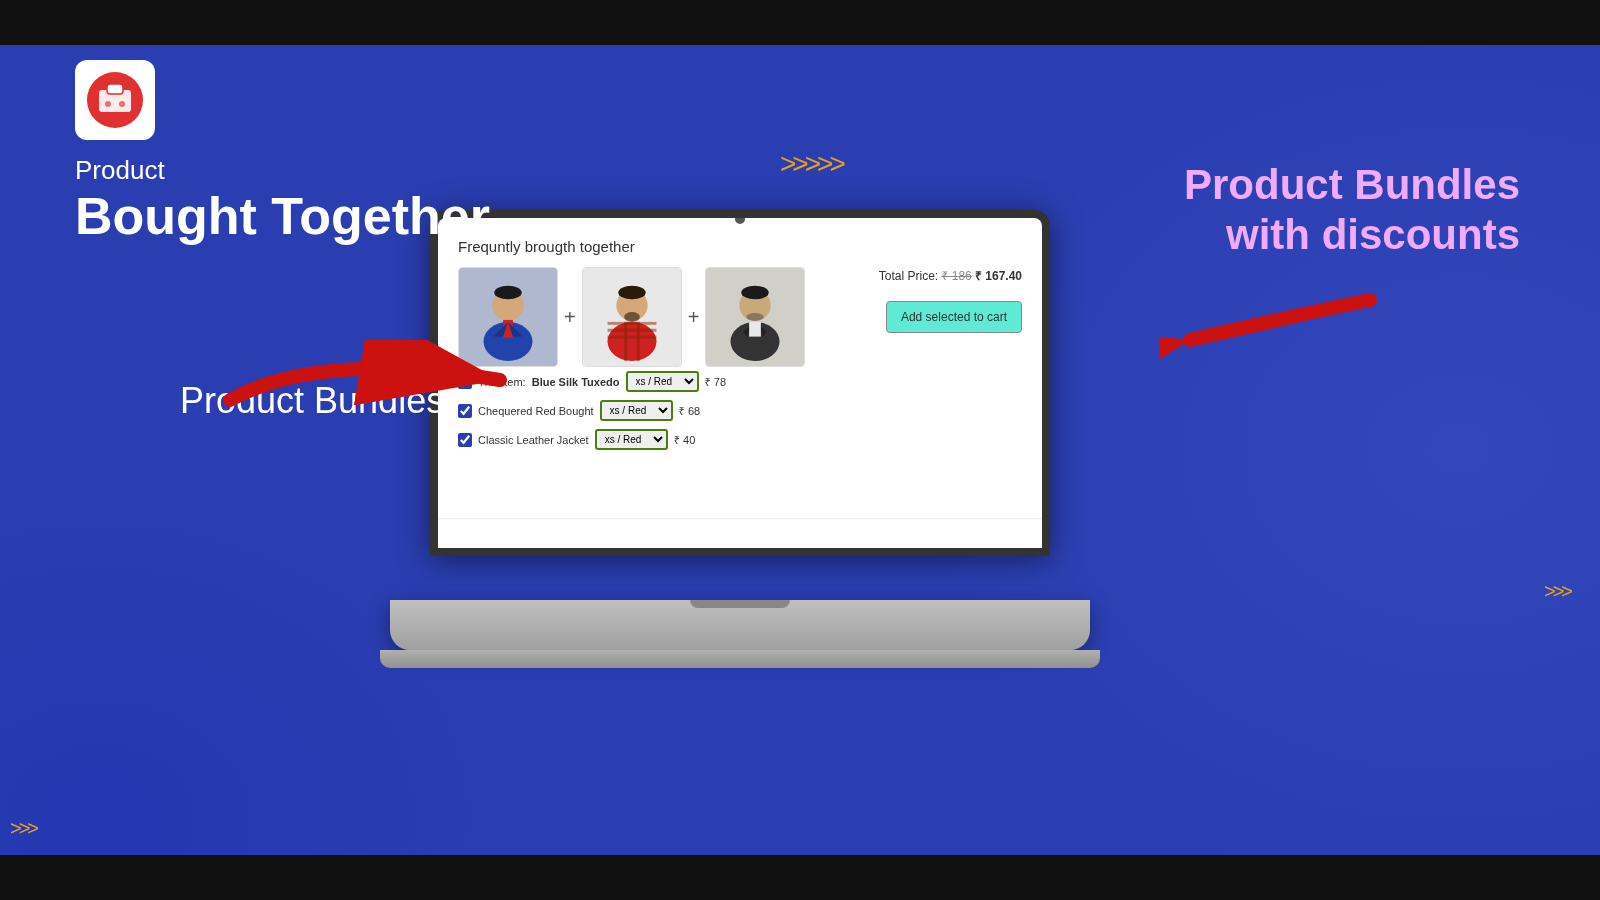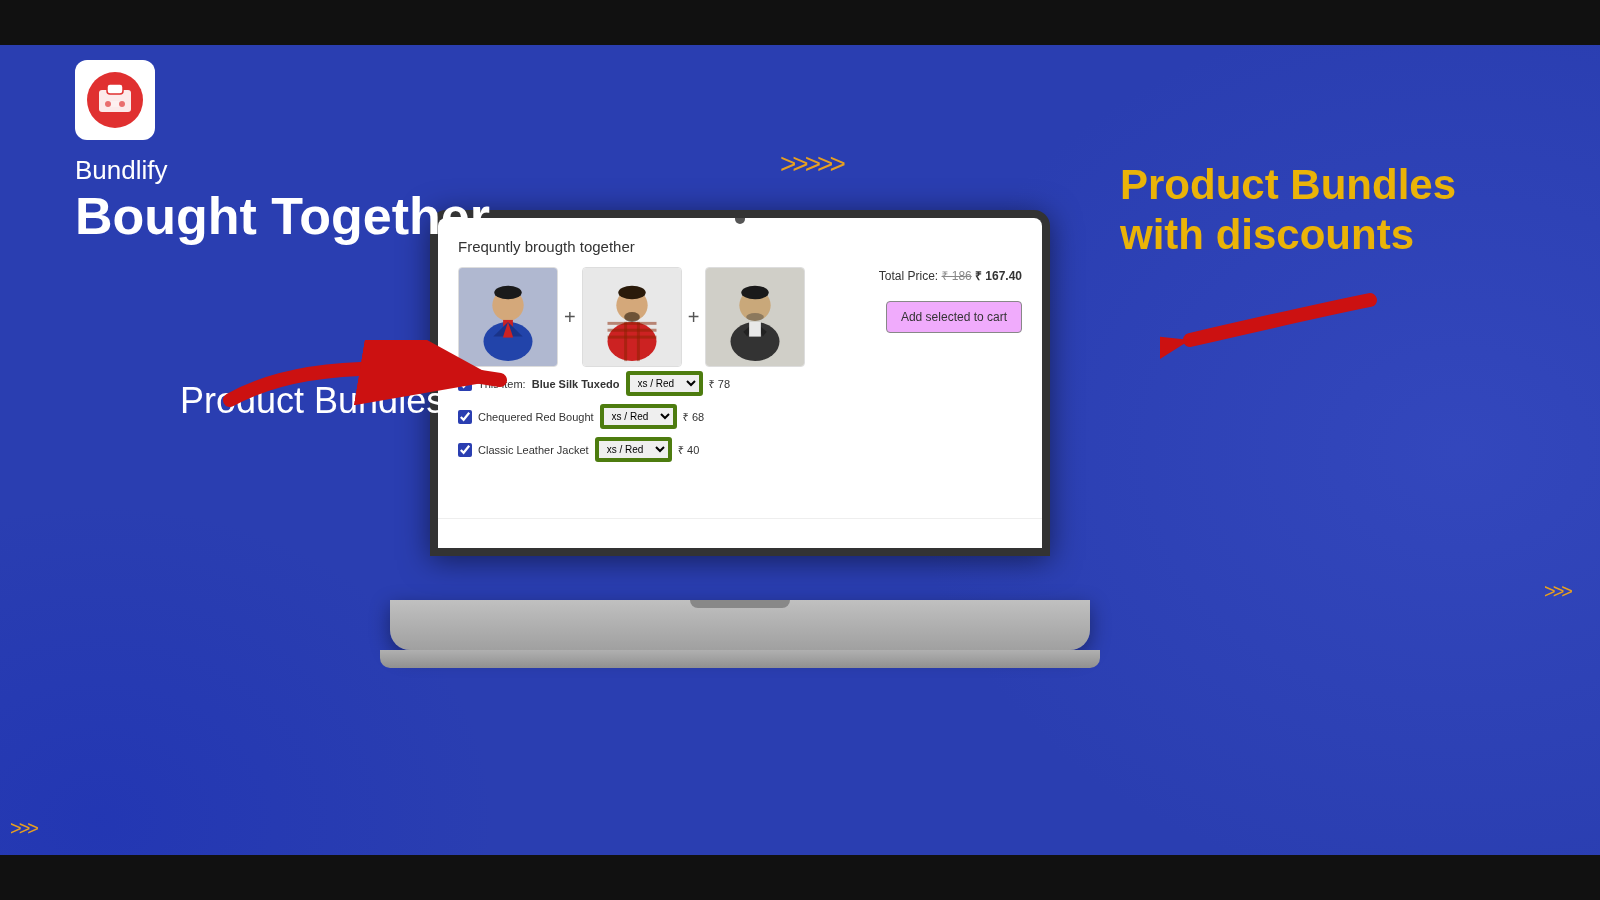--- a/index.html
+++ b/index.html
@@ -100,24 +100,24 @@
       font-size: 36px;
       font-weight: 400;
       z-index: 5;
     }
 
     
     .product-bundles-discounts {
       position: absolute;
       top: 160px;
       right: 80px;
-      color: #eab308;
+      color: #f0abfc;
       font-size: 42px;
       font-weight: 700;
-      text-align: left;
+      text-align: right;
       line-height: 1.2;
       z-index: 5;
       max-width: 400px;
     }
 
     
     .chevrons-top {
       position: absolute;
       top: 148px;
       left: 780px;
@@ -267,21 +267,21 @@
     }
     .price-original {
       text-decoration: line-through;
       color: #888;
     }
     .price-discounted {
       color: #333;
       font-weight: 600;
     }
     .add-cart-btn {
-      background: #f0abfc;
+      background: #5eead4;
       border: 1px solid #888;
       border-radius: 4px;
       padding: 8px 14px;
       font-size: 12px;
       cursor: pointer;
       color: #333;
       white-space: nowrap;
     }
 
     
@@ -297,21 +297,21 @@
       color: #333;
     }
     .product-item input[type="checkbox"] {
       width: 14px;
       height: 14px;
       accent-color: #2a3eb1;
     }
     .product-item select {
       padding: 2px 4px;
       font-size: 10px;
-      border: 4px solid #4d7c0f;
+      border: 2px solid #4d7c0f;
       border-radius: 3px;
     }
     .product-item .item-price {
       color: #333;
       font-size: 11px;
       text-align: right;
     }
     .item-name-bold {
       font-weight: 700;
     }
@@ -350,21 +350,21 @@
       <circle cx="30" cy="30" r="28" fill="#e03030"></circle>
       <rect x="14" y="20" width="32" height="22" rx="3" fill="white" opacity="0.9"></rect>
       <rect x="22" y="14" width="16" height="10" rx="3" fill="white" stroke="#e03030" stroke-width="1.5"></rect>
       <circle cx="23" cy="34" r="3" fill="#e03030"></circle>
       <circle cx="37" cy="34" r="3" fill="#e03030"></circle>
       <rect x="20" y="31" width="20" height="6" rx="1" fill="white" opacity="0.3"></rect>
     </svg>
   </div>
 </div>
 
-<div class="brand-name">Bundlify</div>
+<div class="brand-name">Product</div>
 
 <div class="bought-together">Bought Together</div>
 
 <div class="product-bundles-label">Product Bundles</div>
 
 <div class="product-bundles-discounts">Product Bundles with discounts</div>
 
 <div class="chevrons-top">&gt;&gt;&gt;&gt;&gt;</div>
 
 <div class="chevrons-right">&gt;&gt;&gt;</div>

